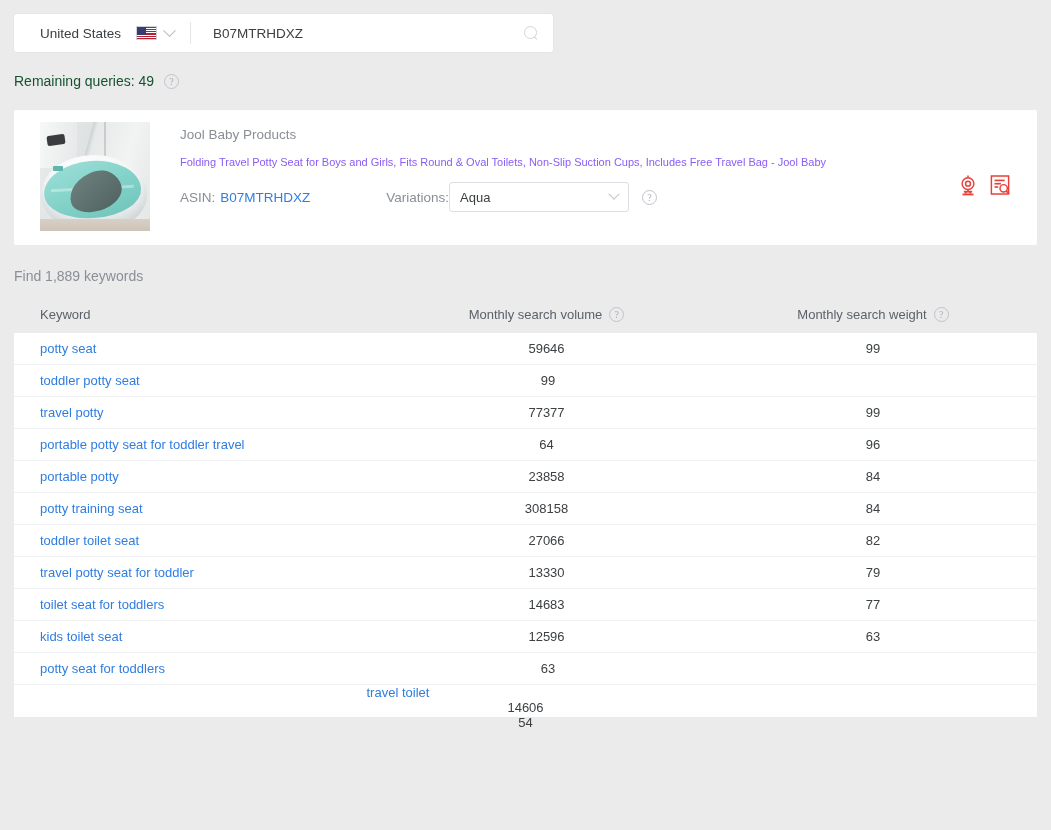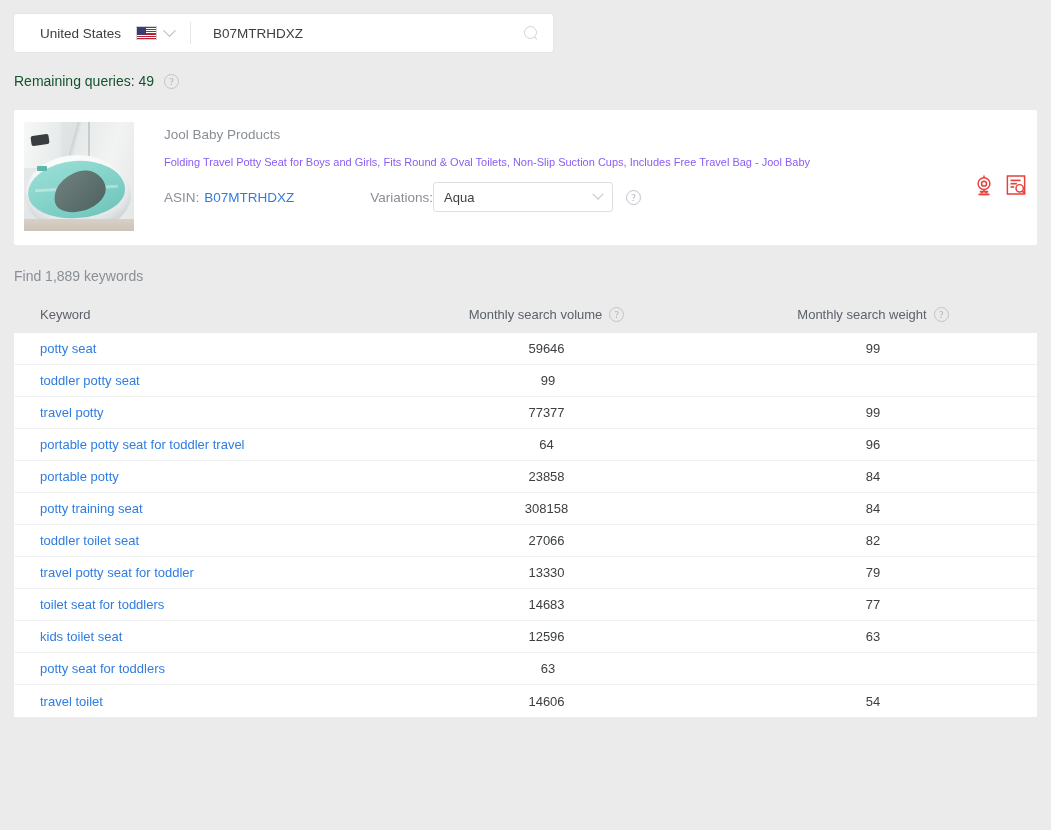--- a/index.html
+++ b/index.html
@@ -106,21 +106,21 @@
     font-family: "Liberation Serif", serif;
     cursor: pointer; user-select: none;
   }
 
   
   .product-card {
     position: absolute; left: 14px; top: 110px;
     width: 1023px; height: 135px;
     background: #fff; border-radius: 2px;
     display: flex; align-items: flex-start;
-    padding: 12px 0;
+    padding: 12px 16px;
   }
   .thumb {
     width: 110px; height: 109px; margin-left: 10px;
     position: relative; overflow: hidden;
     background: #dfe3e4;
     flex: none;
   }
   .thumb .tile-wall {
     position:absolute; inset:0;
     background: linear-gradient(105deg,#e9ecec 0%, #dfe2e2 38%, #cfd3d2 39%, #e6e9e9 42%, #f2f4f3 70%, #e3e6e5 100%);
@@ -242,21 +242,21 @@
   .col-kw  { width: 370px; }
   .col-vol { width: 325px; }
   .col-wt  { width: 328px; }
 
   .tbody { background: #fff; }
   .trow {
     display: flex; align-items: center;
     height: 32px;
     border-bottom: 1px solid #eef0f2;
   }
-  .trow:last-child { border-bottom: none; }
+  .trow:last-child { border-bottom: none; flex-direction: column; }
   .cell {
     font-size: 13px; color: #3c4043;
     display: flex; align-items: center; justify-content: center;
   }
   .cell.kw { justify-content: flex-start; padding-left: 26px; }
   .kw-link {
     color: #2f7de1; text-decoration: none; cursor: pointer; font-size: 13px;
   }
 </style>
 </head>

